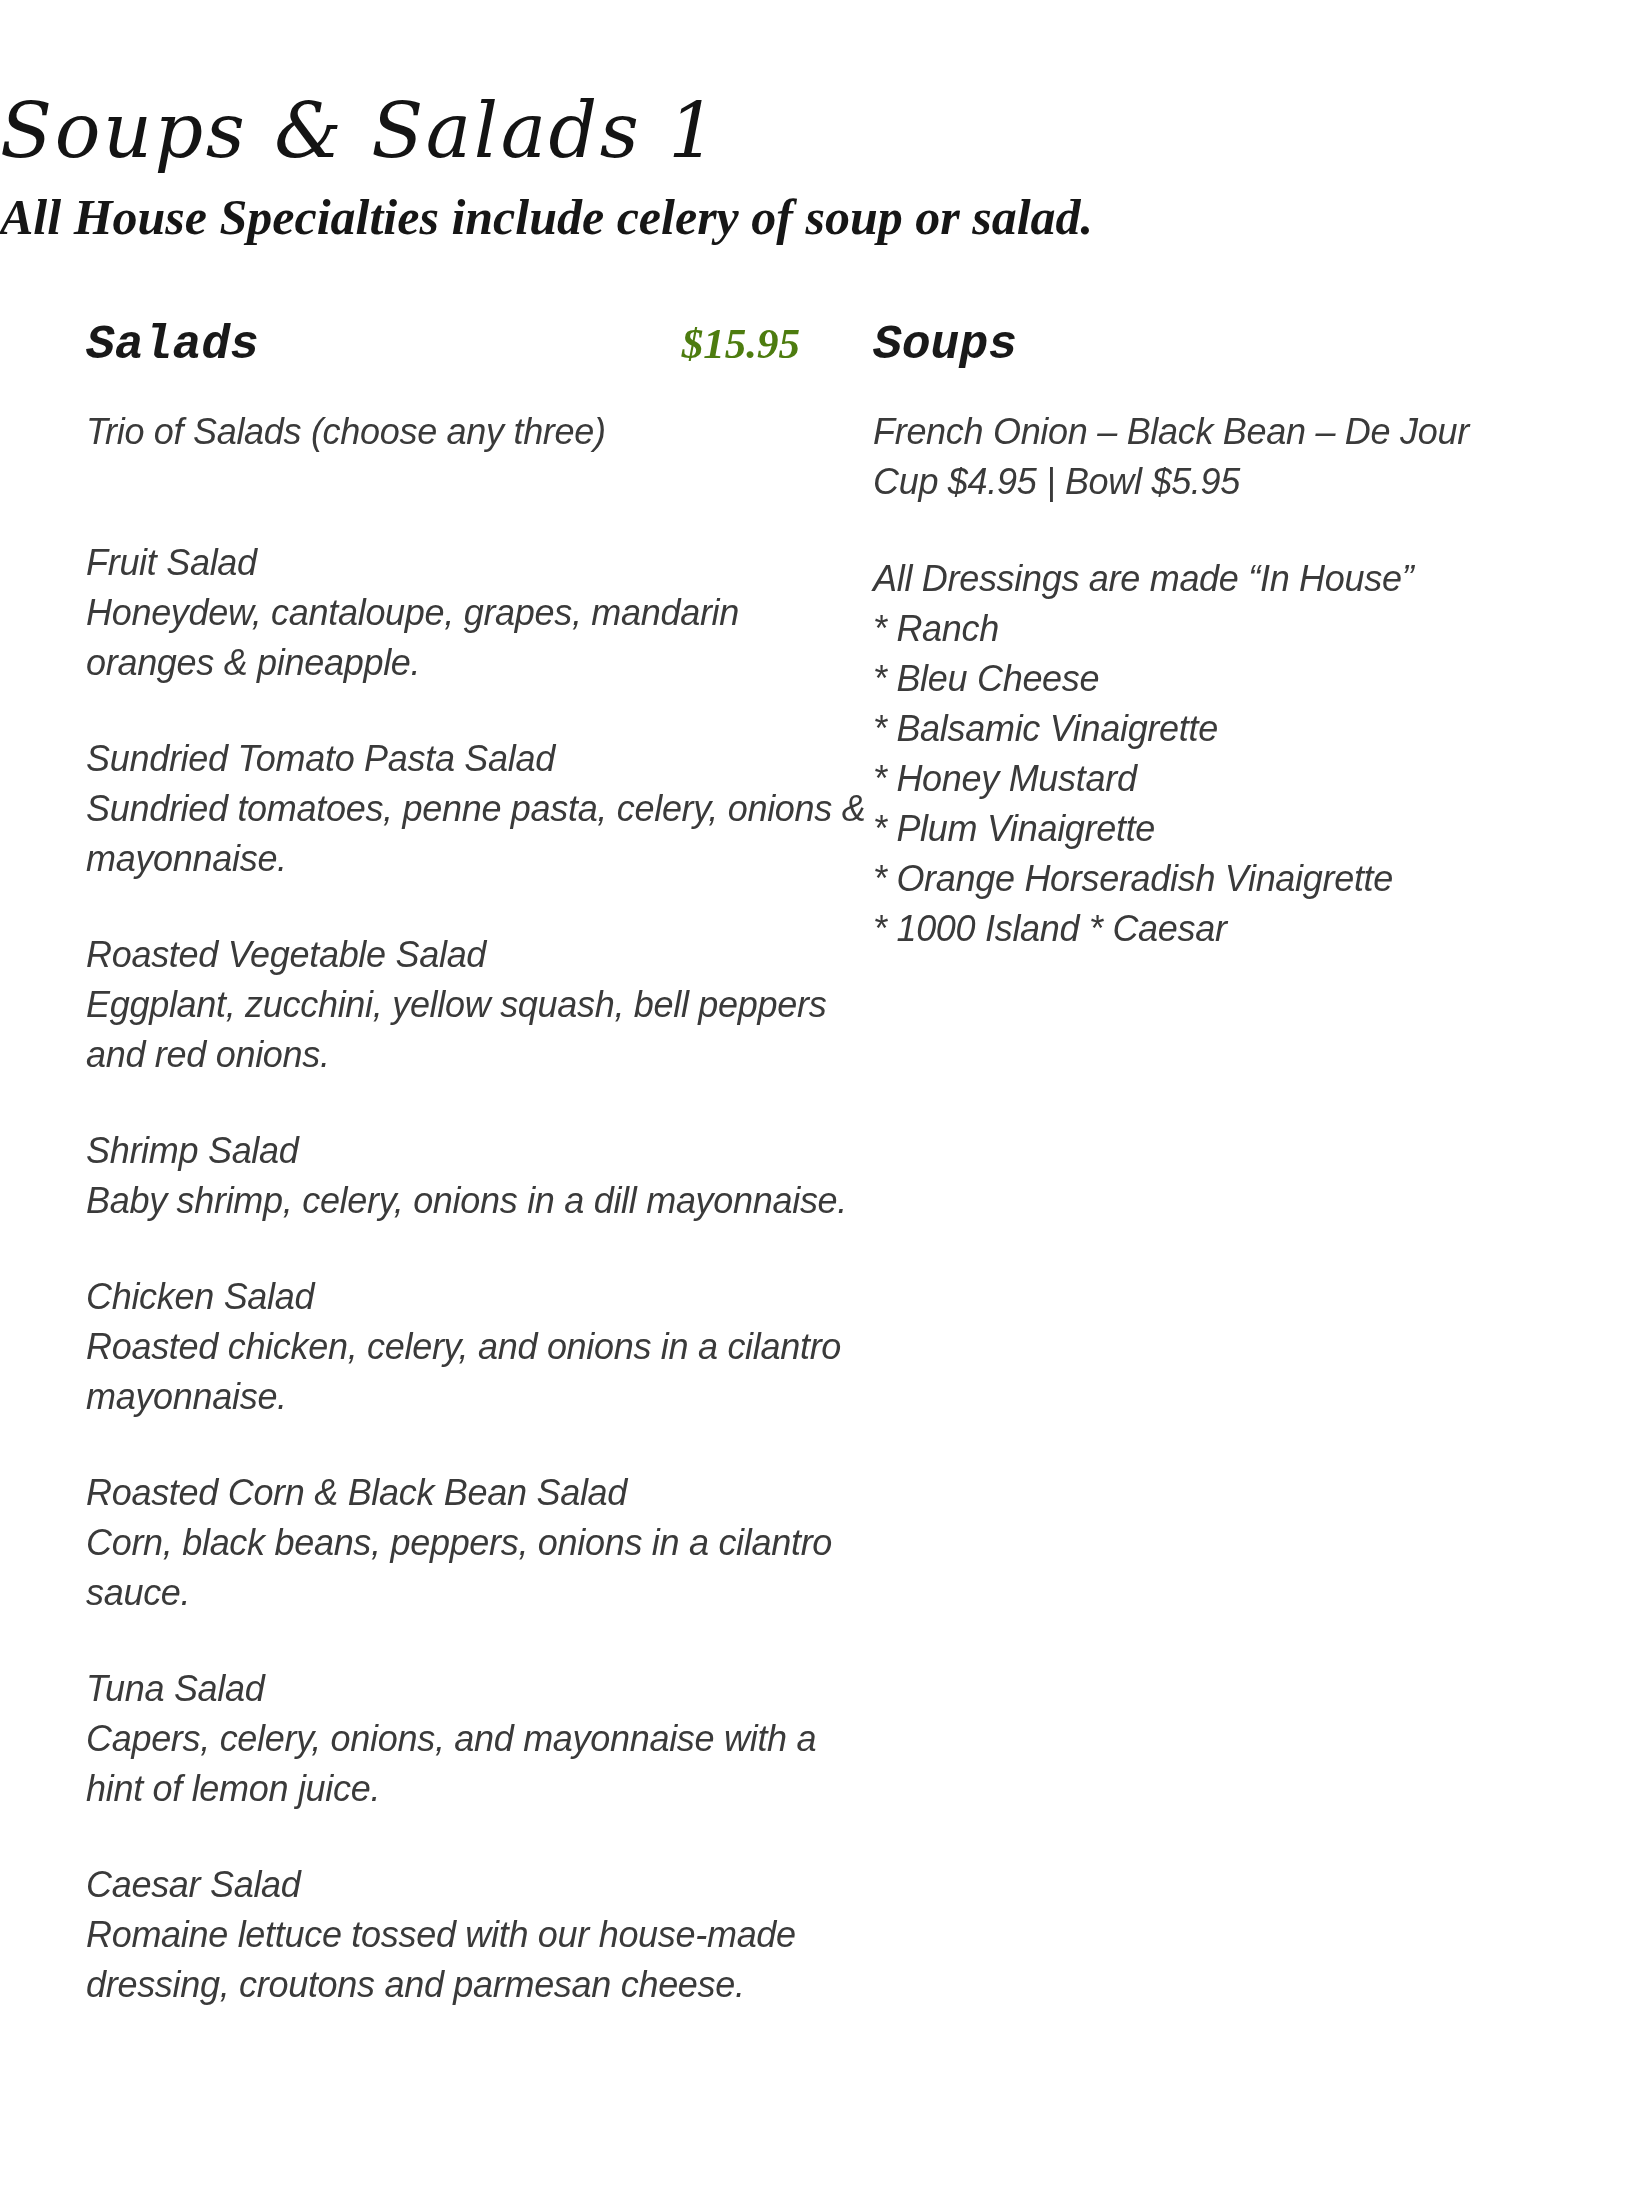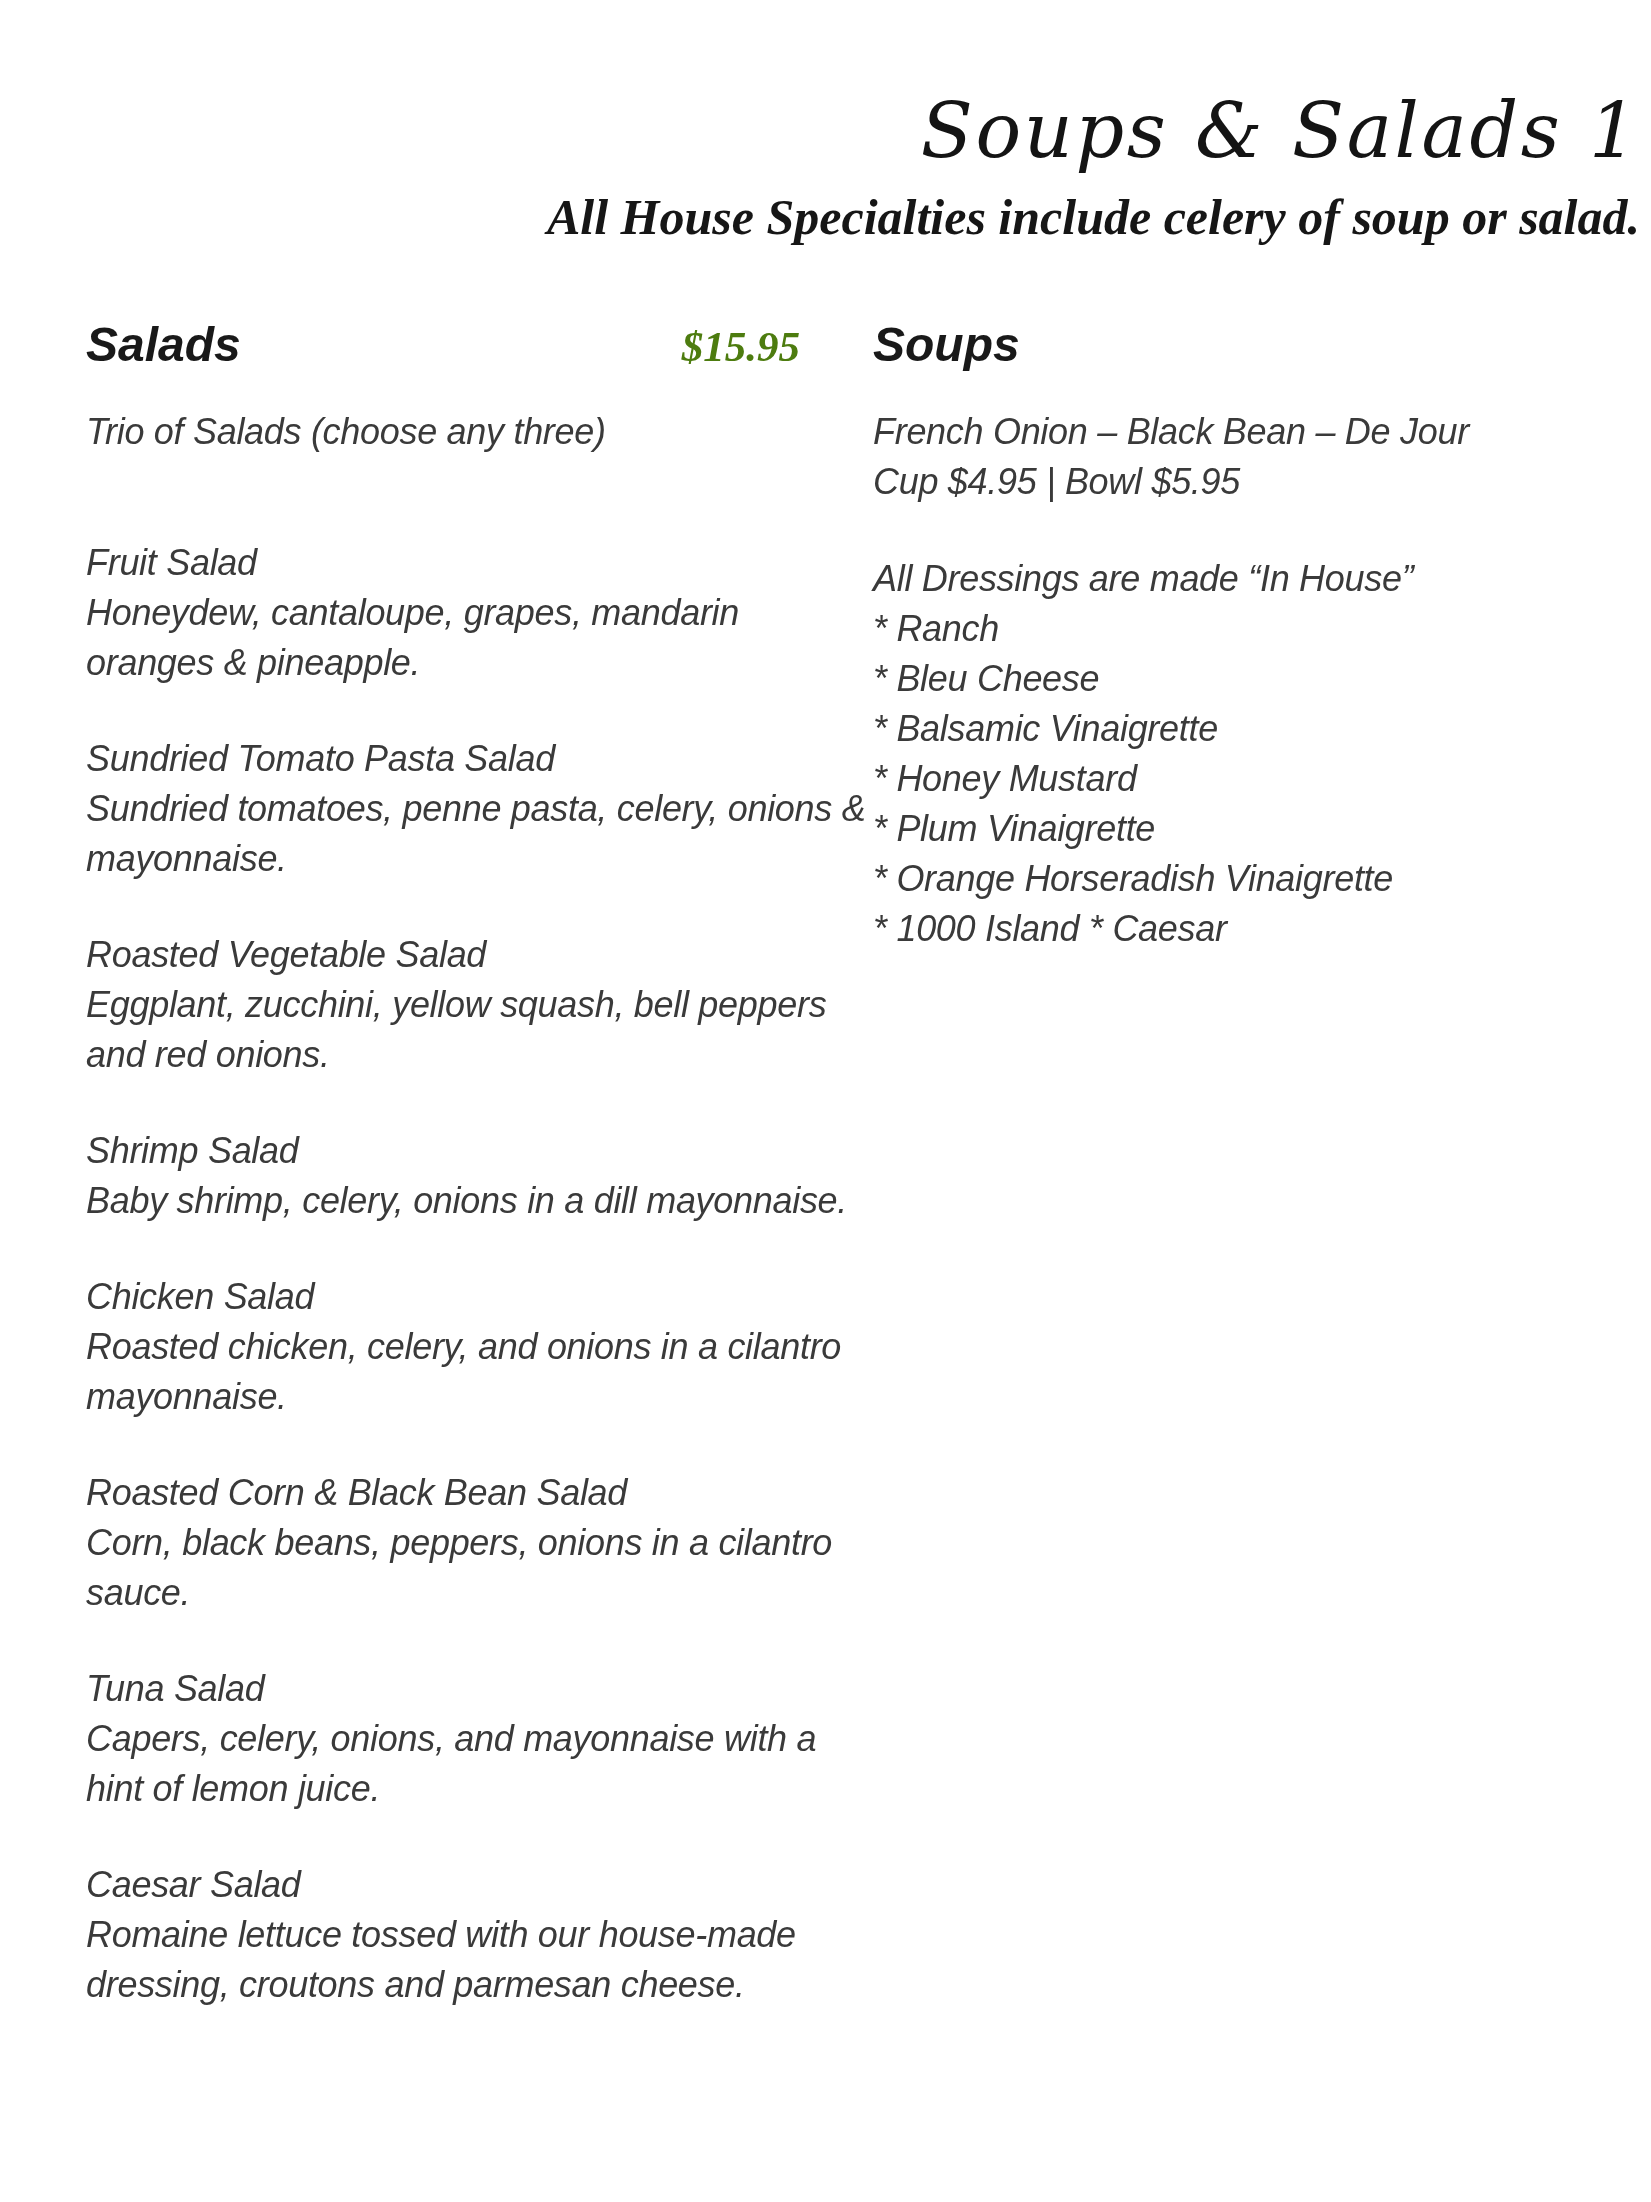--- a/index.html
+++ b/index.html
@@ -6,22 +6,22 @@
   .page {
     position: relative;
     width: 1652px;
     height: 2203px;
     background: #ffffff;
     overflow: hidden;
     font-family: "Liberation Sans", sans-serif;
   }
   .menu-header {
     position: absolute;
-    top: 83px; left: 0; right: 12px;
-    text-align: right;
+    top: 83px; left: 0; right: 0;
+    text-align: left;
   }
   .title {
     margin: 0;
     font-family: "DejaVu Serif", serif;
     font-style: italic;
     font-weight: 400;
     font-size: 76px;
     line-height: 95px;
     letter-spacing: 2.6px;
     color: #141414;
@@ -40,21 +40,21 @@
   .col-right { left: 873px; width: 602px; }
   .col-head {
     display: flex;
     justify-content: space-between;
     align-items: baseline;
     height: 52px;
     margin: 0 0 36px 0;
   }
   .col-title {
     margin: 0;
-    font-family: Liberation Sans, sans-serif;
+    font-family: Liberation Mono, monospace;
     font-style: italic;
     font-weight: 700;
     font-size: 48px;
     line-height: 52px;
     color: #191919;
   }
   .price {
     font-family: "Liberation Serif", serif;
     font-style: italic;
     font-weight: 600;

